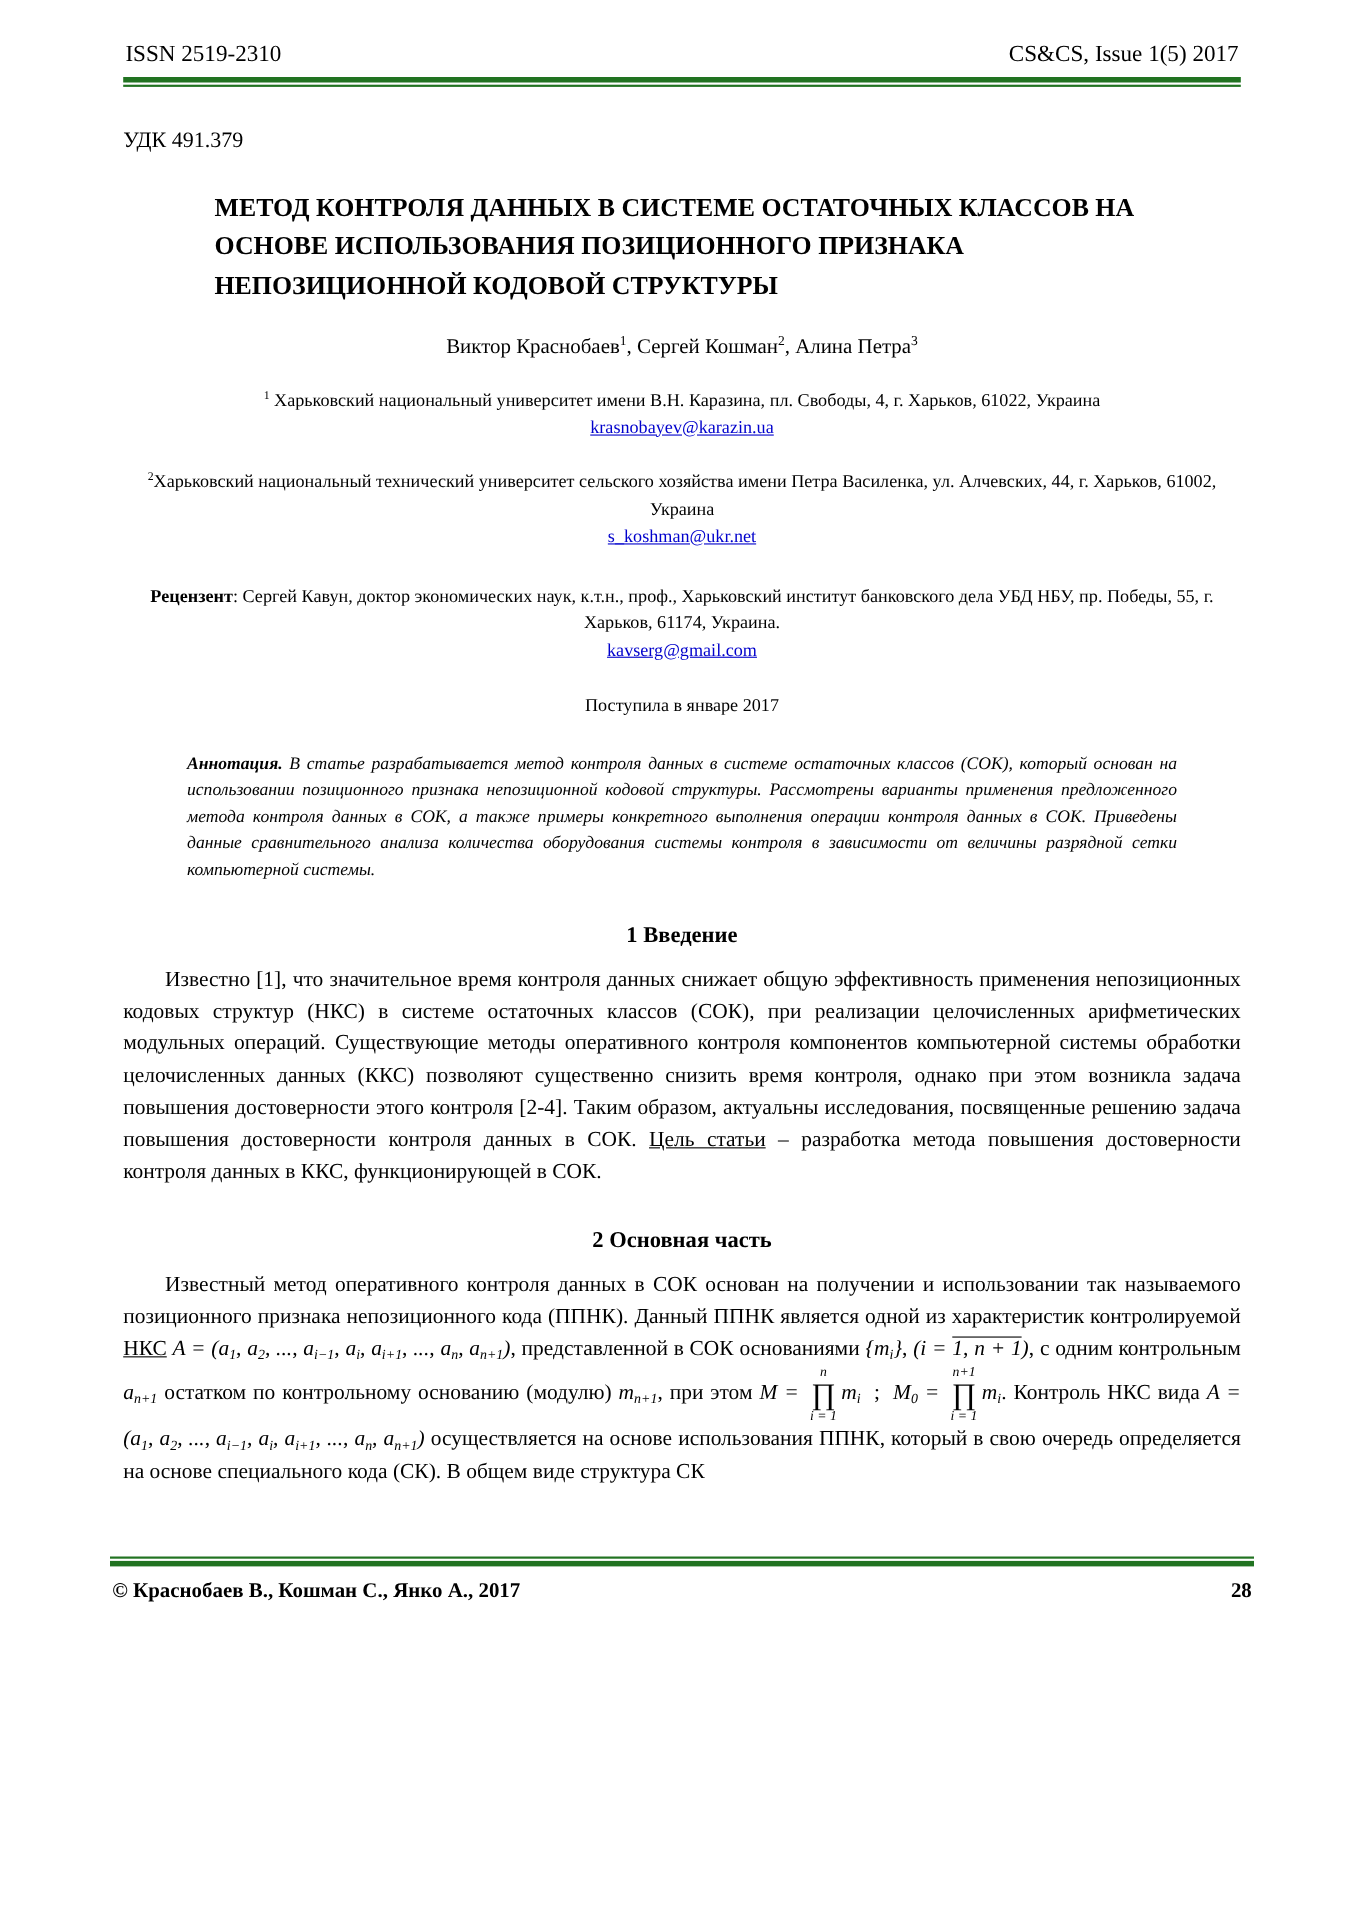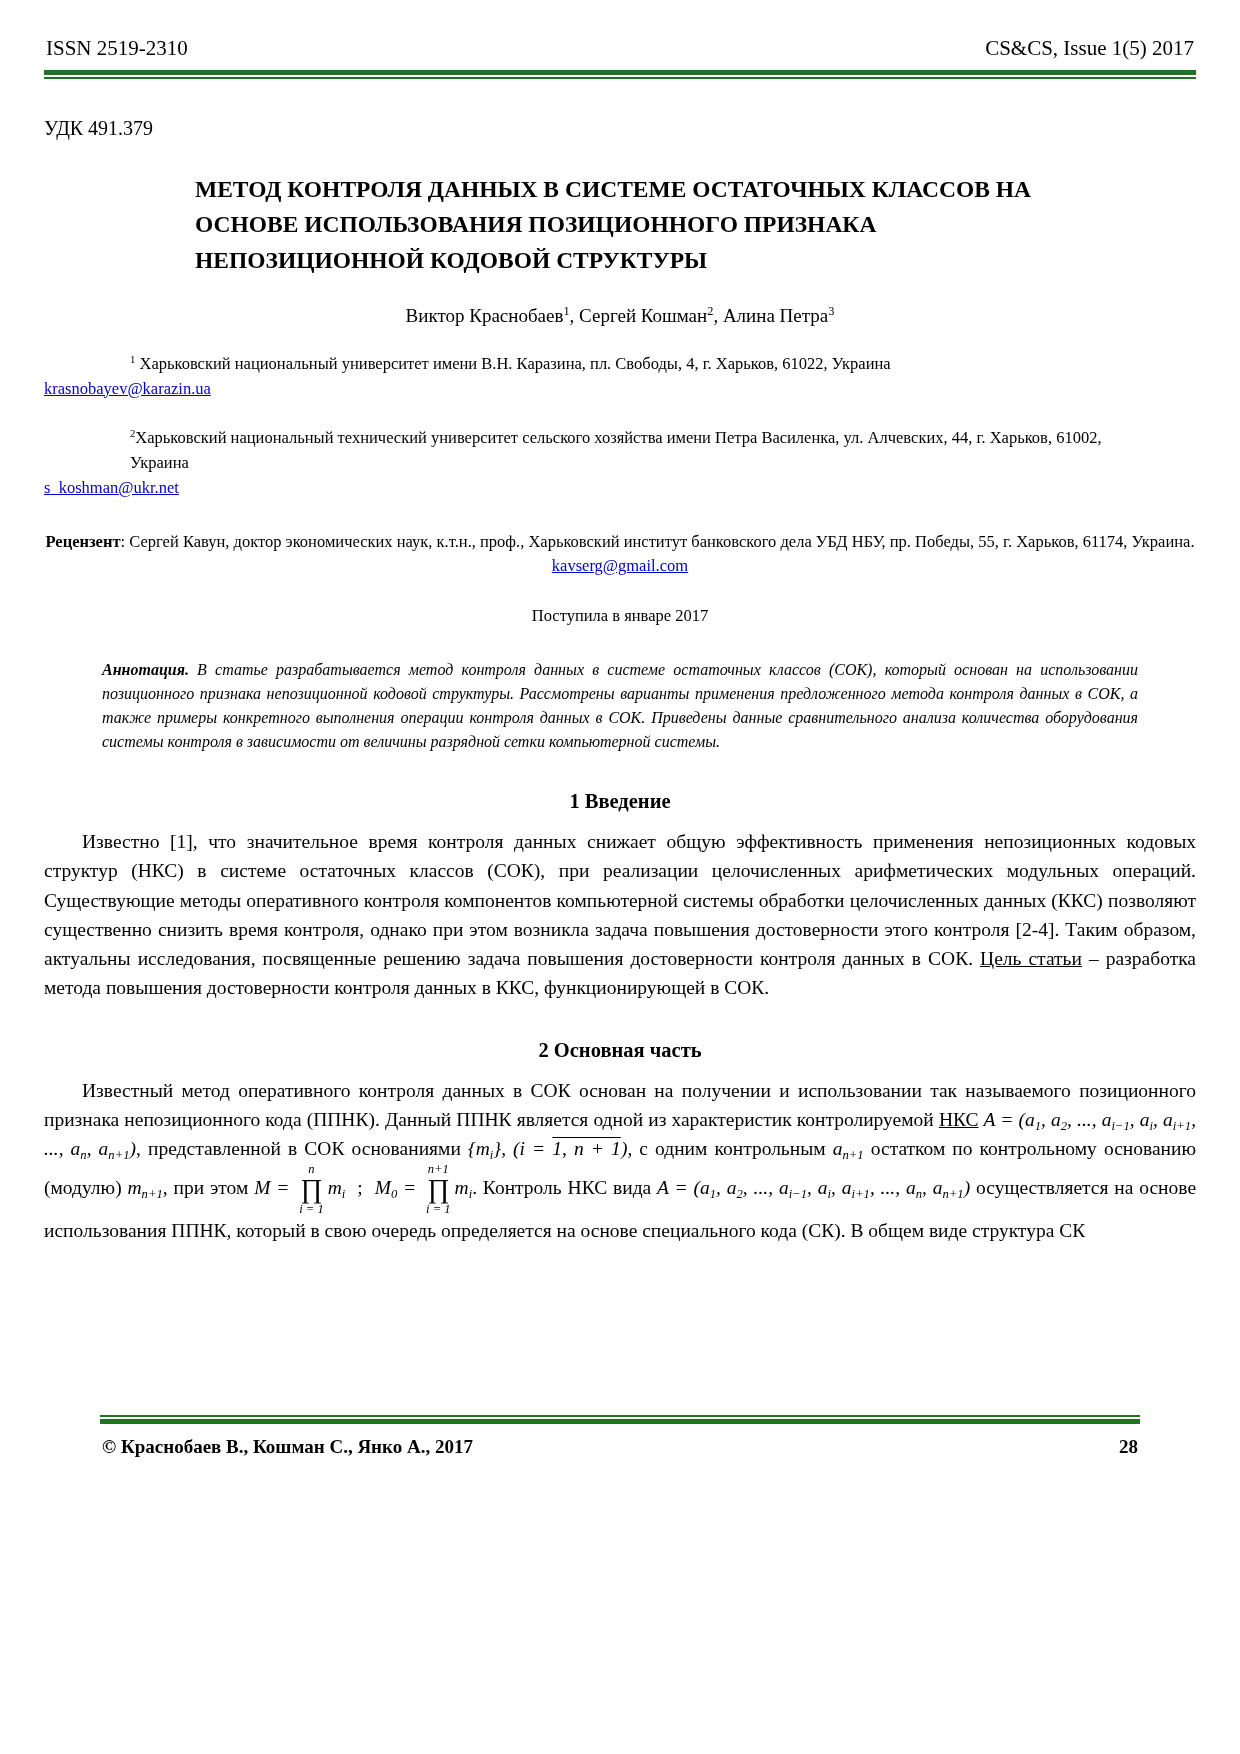--- a/index.html
+++ b/index.html
@@ -1,30 +1,30 @@
 <!DOCTYPE html>
 <html lang="ru" style="--rule-green: #217321; --link-blue: #0000cc;"><head>
 <meta charset="utf-8">
 <style>
   * { margin:0; padding:0; box-sizing:border-box; }
   html,body { background:#ffffff; }
   .page {
     position:relative; width:1240px; height:1484px; margin:0 auto;
     background:#fff; color:#000;
     font-family:"Liberation Serif","DejaVu Serif",serif;
-    padding:30px 44px; overflow:hidden;
+    padding:30px 112px; overflow:hidden;
   }
   .header-row { display:flex; justify-content:space-between; align-items:flex-end; font-size:21px; padding:6px 2px 0 2px; }
   .rule-top { margin-top:9px; }
   .rule-top .thick { height:5px; background:var(--rule-green,#217321); }
   .rule-top .thin { height:2px; background:var(--rule-green,#217321); margin-top:2px; }
   .udc { margin-top:38px; font-size:20px; }
   .title { margin:32px auto 0; max-width:850px; text-align:left; font-weight:bold; font-size:23.5px; line-height:1.5; }
   .authors { margin-top:27px; text-align:center; font-size:19px; }
-  .affil { margin-top:25px; font-size:16.5px; line-height:1.5; }
+  .affil { margin-top:25px; text-align:center; font-size:16.5px; line-height:1.5; }
   .affil .aff-line { max-width:980px; margin:0 auto; }
   a.link { color:var(--link-blue,#0000cc); text-decoration:underline; cursor:pointer; }
   .reviewer { margin-top:29px; text-align:center; font-size:16.5px; line-height:1.5; }
   .reviewer b { font-weight:bold; }
   .received { margin-top:27px; text-align:center; font-size:16.5px; }
   .abstract { margin:32px 58px 0 58px; font-style:italic; font-size:16px; line-height:1.5; text-align:justify; }
   .abstract b { font-weight:bold;font-style:italic; }
   .keywords { margin-top:18px; }
   .section-h { margin-top:36px; text-align:center; font-weight:bold; font-size:20.5px; }
   .par { margin-top:14px; font-size:19.5px; line-height:1.5; text-align:justify; text-indent:38px; }

